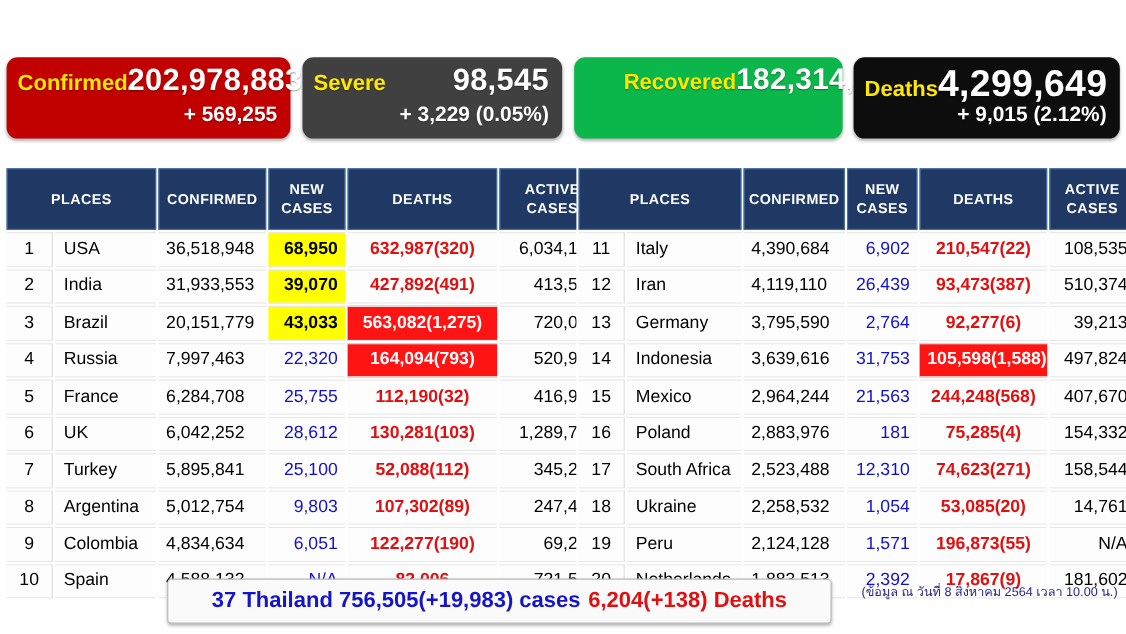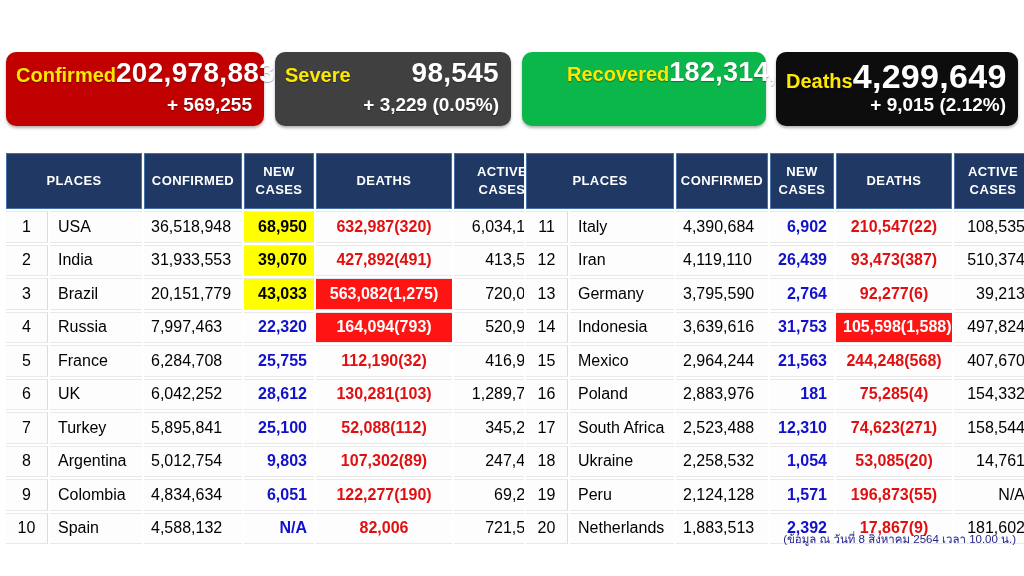--- a/index.html
+++ b/index.html
@@ -78,21 +78,21 @@
     font-size: 16px; color: #000000;
     text-align: right; padding: 0 7px;
     border-top: 1px solid #e8e8e8;
     border-bottom: 1px solid #e8e8e8;
     white-space: nowrap;
     overflow: hidden;
   }
   td.rank   { text-align: center; padding: 0 2px; border-right: 1px solid #dcdcdc; font-size: 16px; }
   td.place  { text-align: left;   padding-left: 8px; font-size: 16px; }
   td.num    { text-align: left; }
-  td.newcases { text-align: right; color: #1111cc; font-weight: 700; }
+  td.newcases { text-align: right; color: #1111cc; font-weight: 400; }
   td.newcases.hl { background: #ffff00; color: #000000; font-weight: 700; }
   td.deaths { text-align: center; color: #e01010; font-weight: 600; }
   td.deaths.hl { background: #ff1414; color: #ffffff; font-weight: 700; }
   td.active { text-align: right; }
 
   
   .footer { position: absolute; left: 0; top: 516px; width: 1024px; height: 60px; }
   .thailand-box {
     position: absolute; left: 152px; top: 10px; width: 604px; height: 41px;
     background: #fafafa;
@@ -362,18 +362,22 @@
             <td class="num">1,883,513</td>
             <td class="newcases">2,392</td>
             <td class="deaths">17,867(9)</td>
             <td class="active">181,602</td>
           </tr>
         </tbody>
     </table>
   </div>
 
   <div class="footer">
+    <div class="thailand-box">
+      <span class="thai-cases">37 Thailand 756,505(+19,983) cases</span>
+      <span class="thai-deaths">6,204(+138) Deaths</span>
+    </div>
     <div class="credit">
       <div>(ข้อมูล ณ วันที่ 8 สิงหาคม 2564 เวลา 10.00 น.)</div>
     </div>
   </div>
 
 </div>
 
 </body></html>

